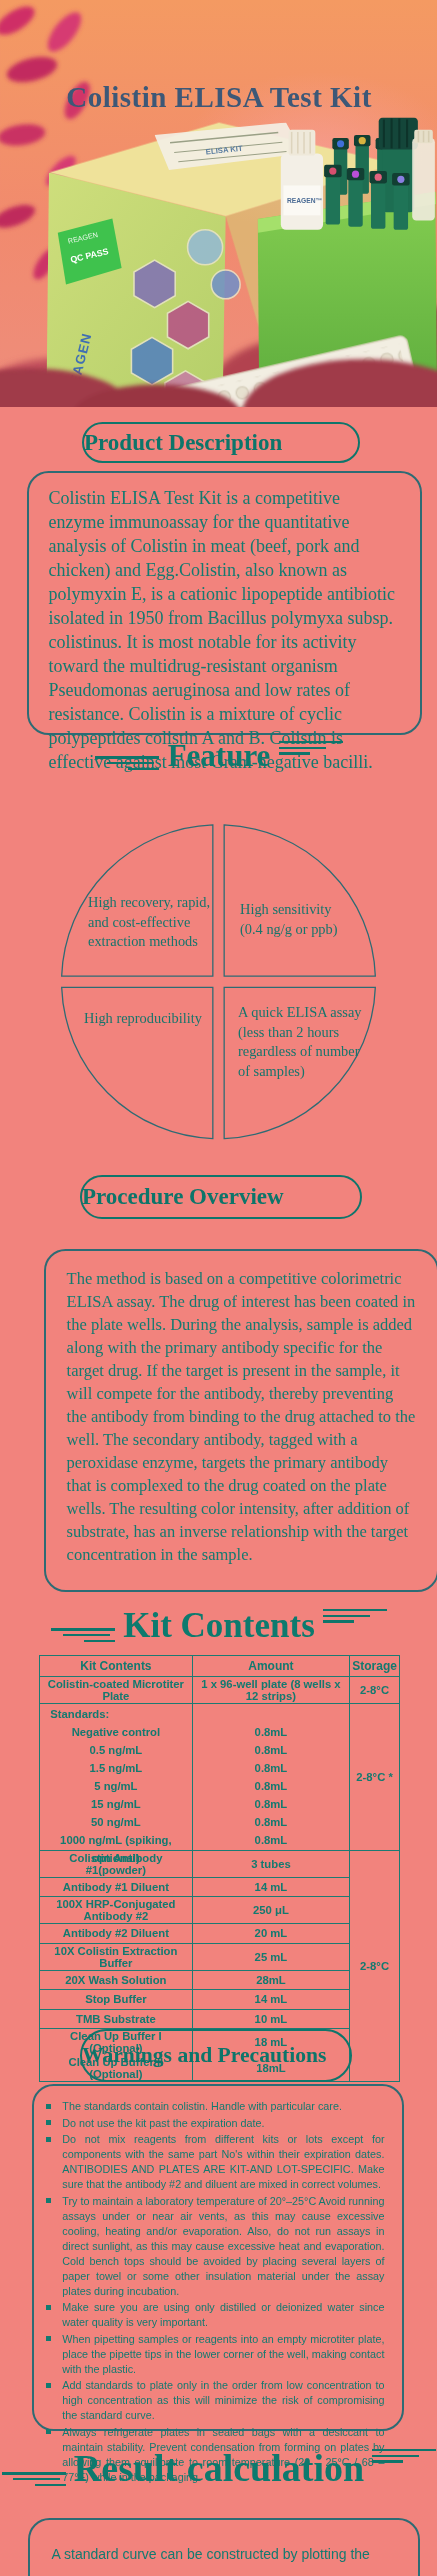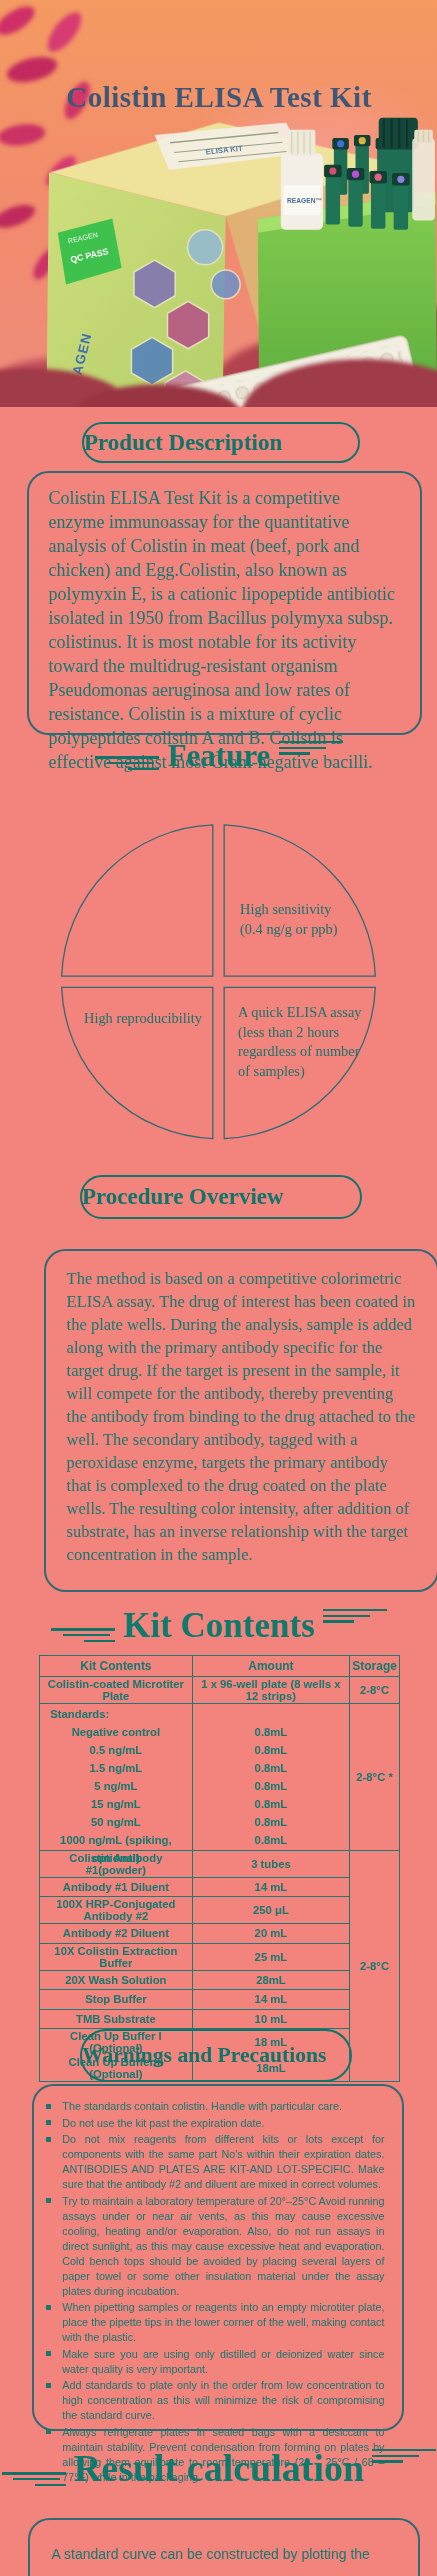--- a/index.html
+++ b/index.html
@@ -256,20 +256,23 @@
 </div>
 <div id="wheel" class="abs">
   <svg width="319" height="322" viewBox="0 0 620 625">
     <g fill="none" stroke="#2e6b74" stroke-width="2.5">
       <path d="M 299 299 L 299 5.2 A 305 305 0 0 0 5.2 299 Z"></path>
       <path d="M 321 299 L 614.8 299 A 305 305 0 0 0 321 5.2 Z"></path>
       <path d="M 299 321 L 5.2 321 A 305 305 0 0 0 299 614.8 Z"></path>
       <path d="M 321 321 L 321 614.8 A 305 305 0 0 0 614.8 321 Z"></path>
     </g>
   </svg>
+  <div id="q-tl" class="q-text">High recovery, rapid,
+and cost-effective
+extraction methods</div>
   <div id="q-tr" class="q-text">High sensitivity
 (0.4 ng/g or ppb)</div>
   <div id="q-bl" class="q-text">High reproducibility</div>
   <div id="q-br" class="q-text">A quick ELISA assay
 (less than 2 hours
 regardless of number
 of samples)</div>
 </div>
 
 <div id="pill-po" class="pill">
@@ -393,25 +396,25 @@
     <li>
         <span class="sq"></span>
         <span>Do not mix reagents from different kits or lots except for components with the same part No's within their expiration dates. ANTIBODIES AND PLATES ARE KIT-AND LOT-SPECIFIC. Make sure that the antibody #2 and diluent are mixed in correct volumes.</span>
       </li>
     <li>
         <span class="sq"></span>
         <span>Try to maintain a laboratory temperature of 20°–25°C Avoid running assays under or near air vents, as this may cause excessive cooling, heating and/or evaporation. Also, do not run assays in direct sunlight, as this may cause excessive heat and evaporation. Cold bench tops should be avoided by placing several layers of paper towel or some other insulation material under the assay plates during incubation.</span>
       </li>
     <li>
         <span class="sq"></span>
+        <span>Make sure you are using only distilled or deionized water since water quality is very important.</span>
+      </li>
+    <li>
+        <span class="sq"></span>
         <span>When pipetting samples or reagents into an empty microtiter plate, place the pipette tips in the lower corner of the well, making contact with the plastic.</span>
-      </li>
-    <li>
-        <span class="sq"></span>
-        <span>Make sure you are using only distilled or deionized water since water quality is very important.</span>
       </li>
     <li>
         <span class="sq"></span>
         <span>Add standards to plate only in the order from low concentration to high concentration as this will minimize the risk of compromising the standard curve.</span>
       </li>
     <li>
         <span class="sq"></span>
         <span>Always refrigerate plates in sealed bags with a desiccant to maintain stability. Prevent condensation from forming on plates by allowing them equilibrate to room temperature (20 – 25°C / 68 – 77°F) while in the packaging.</span>
       </li>
   </ul>

